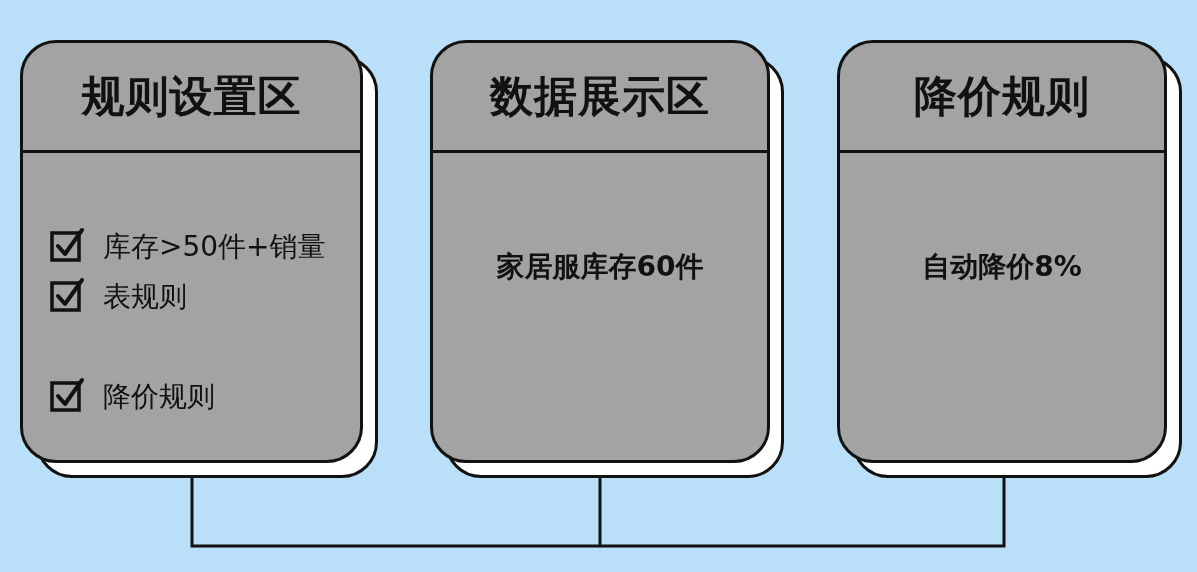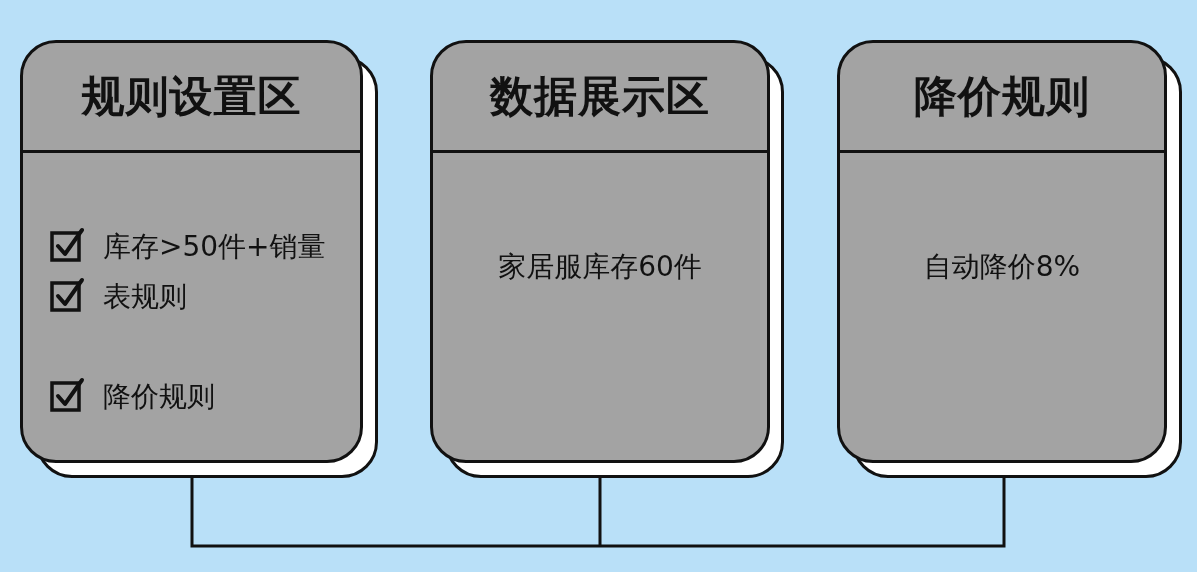--- a/index.html
+++ b/index.html
@@ -75,20 +75,21 @@
     .center-text {
       position: absolute;
       left: 0; right: 0;
       top: 90px;
       text-align: center;
       font-size: 28px;
       line-height: 47px;
     }
     .center-text div {
       white-space: nowrap;
+      font-weight: bold;
     }
   </style>
 </head>
 <body>
 
 <svg class="connectors" viewBox="0 0 1197 572">
   <polyline points="192,462 192,546 1004,546 1004,462" fill="none" stroke="#111" stroke-width="3"></polyline>
   <line x1="600" y1="462" x2="600" y2="546" stroke="#111" stroke-width="3"></line>
 </svg>
 

